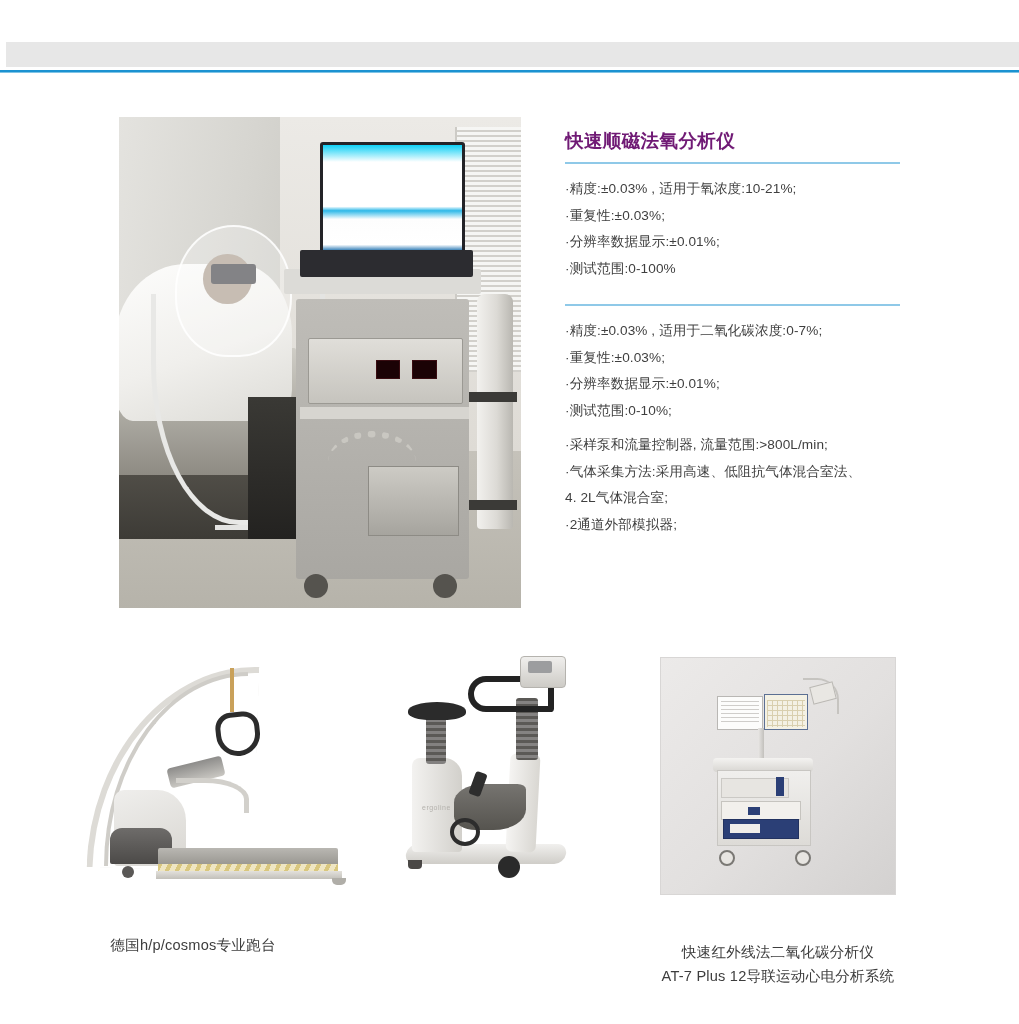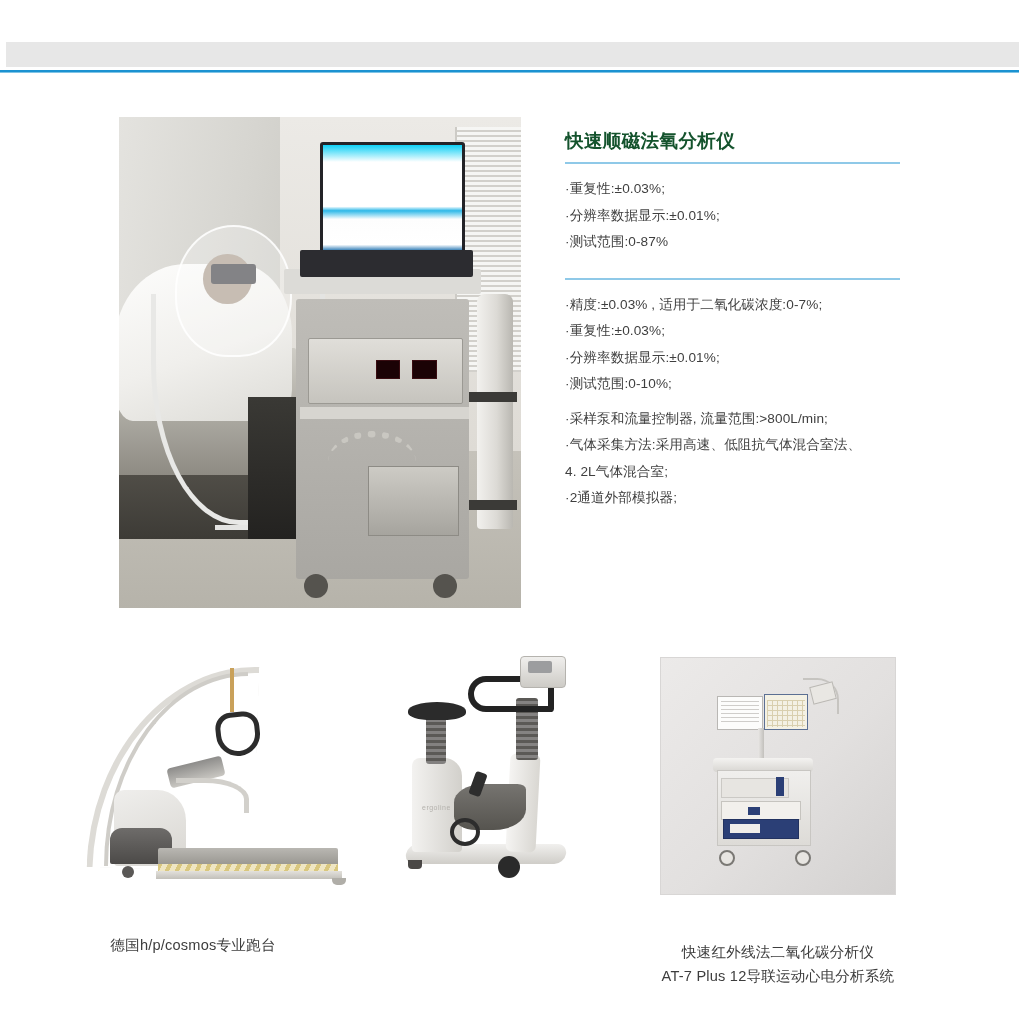--- a/index.html
+++ b/index.html
@@ -189,21 +189,21 @@
 
   
   .spec-col {
     position: absolute;
     left: 565px;
     top: 128px;
     width: 400px;
   }
   .spec-block { margin-bottom: 8px; }
   .spec-title {
-    color: #14532d;
+    color: #701a75;
     font-size: 18.5px;
     font-weight: bold;
     letter-spacing: 0.4px;
     margin: 0 0 9px 0;
     white-space: nowrap;
   }
   .spec-divider {
     width: 335px;
     height: 2px;
     background: #8fc9e8;
@@ -498,23 +498,24 @@
     <div class="hp-wheel2"></div>
   </div>
 </div>
 
 <div class="spec-col">
 
   <div class="spec-block">
     <h2 class="spec-title">快速顺磁法氧分析仪</h2>
     <div class="spec-divider"></div>
     <ul class="spec-lines">
+      <li>·精度:±0.03% , 适用于氧浓度:10-21%;</li>
       <li>·重复性:±0.03%;</li>
       <li>·分辨率数据显示:±0.01%;</li>
-      <li>·测试范围:0-87%</li>
+      <li>·测试范围:0-100%</li>
     </ul>
   </div>
 
   <div class="spec-block" style="margin-top:22px;">
     <div class="spec-divider"></div>
     <ul class="spec-lines">
       <li>·精度:±0.03% , 适用于二氧化碳浓度:0-7%;</li>
       <li>·重复性:±0.03%;</li>
       <li>·分辨率数据显示:±0.01%;</li>
       <li>·测试范围:0-10%;</li>

